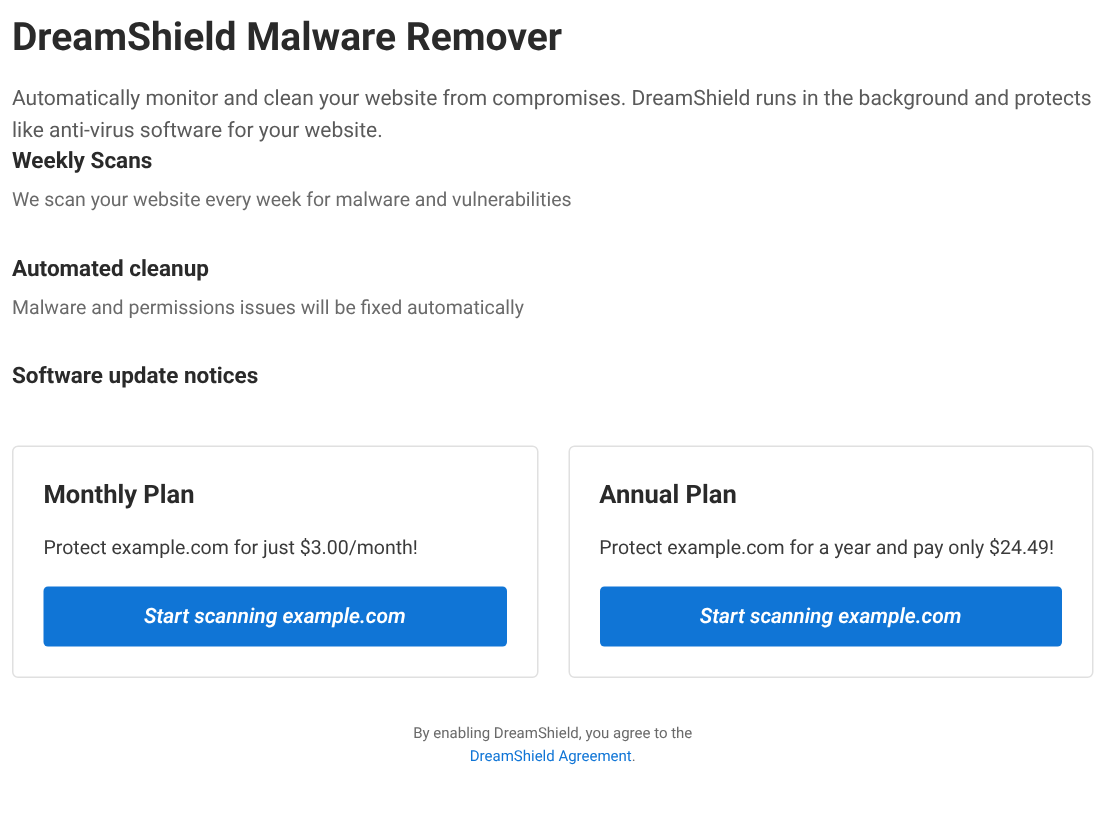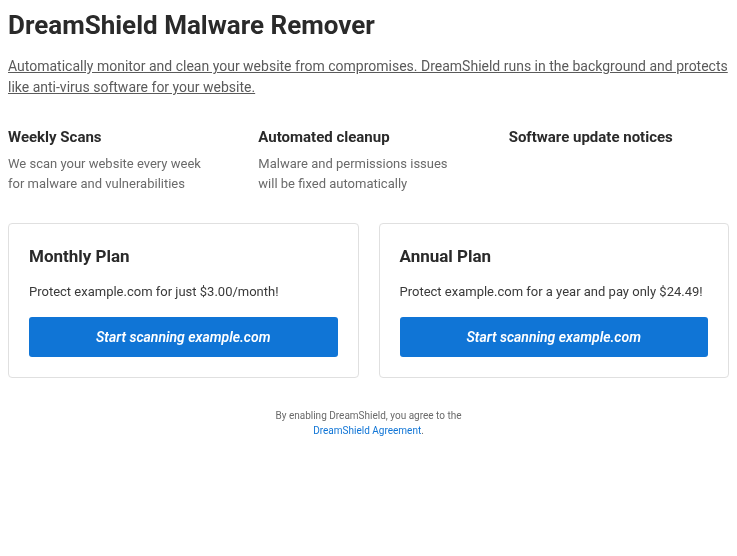--- a/index.html
+++ b/index.html
@@ -17,26 +17,24 @@
     .page-title {
       font-size: 26px;
       font-weight: 700;
       color: #2a2a2a;
       margin-bottom: 16px;
     }
     .page-description {
       font-size: 14px;
       color: #5a5a5a;
       line-height: 1.5;
-      margin-bottom: 30px;
-      text-decoration: underline;
     }
     .features {
       display: grid;
-      grid-template-columns: 1fr 1fr 1fr;
+      grid-template-columns: 1fr;
       gap: 26px 30px;
       margin-bottom: 30px;
     }
     .feature {
       padding-right: 10px;
     }
     .feature-title {
       font-size: 15px;
       font-weight: 700;
       color: #2a2a2a;

